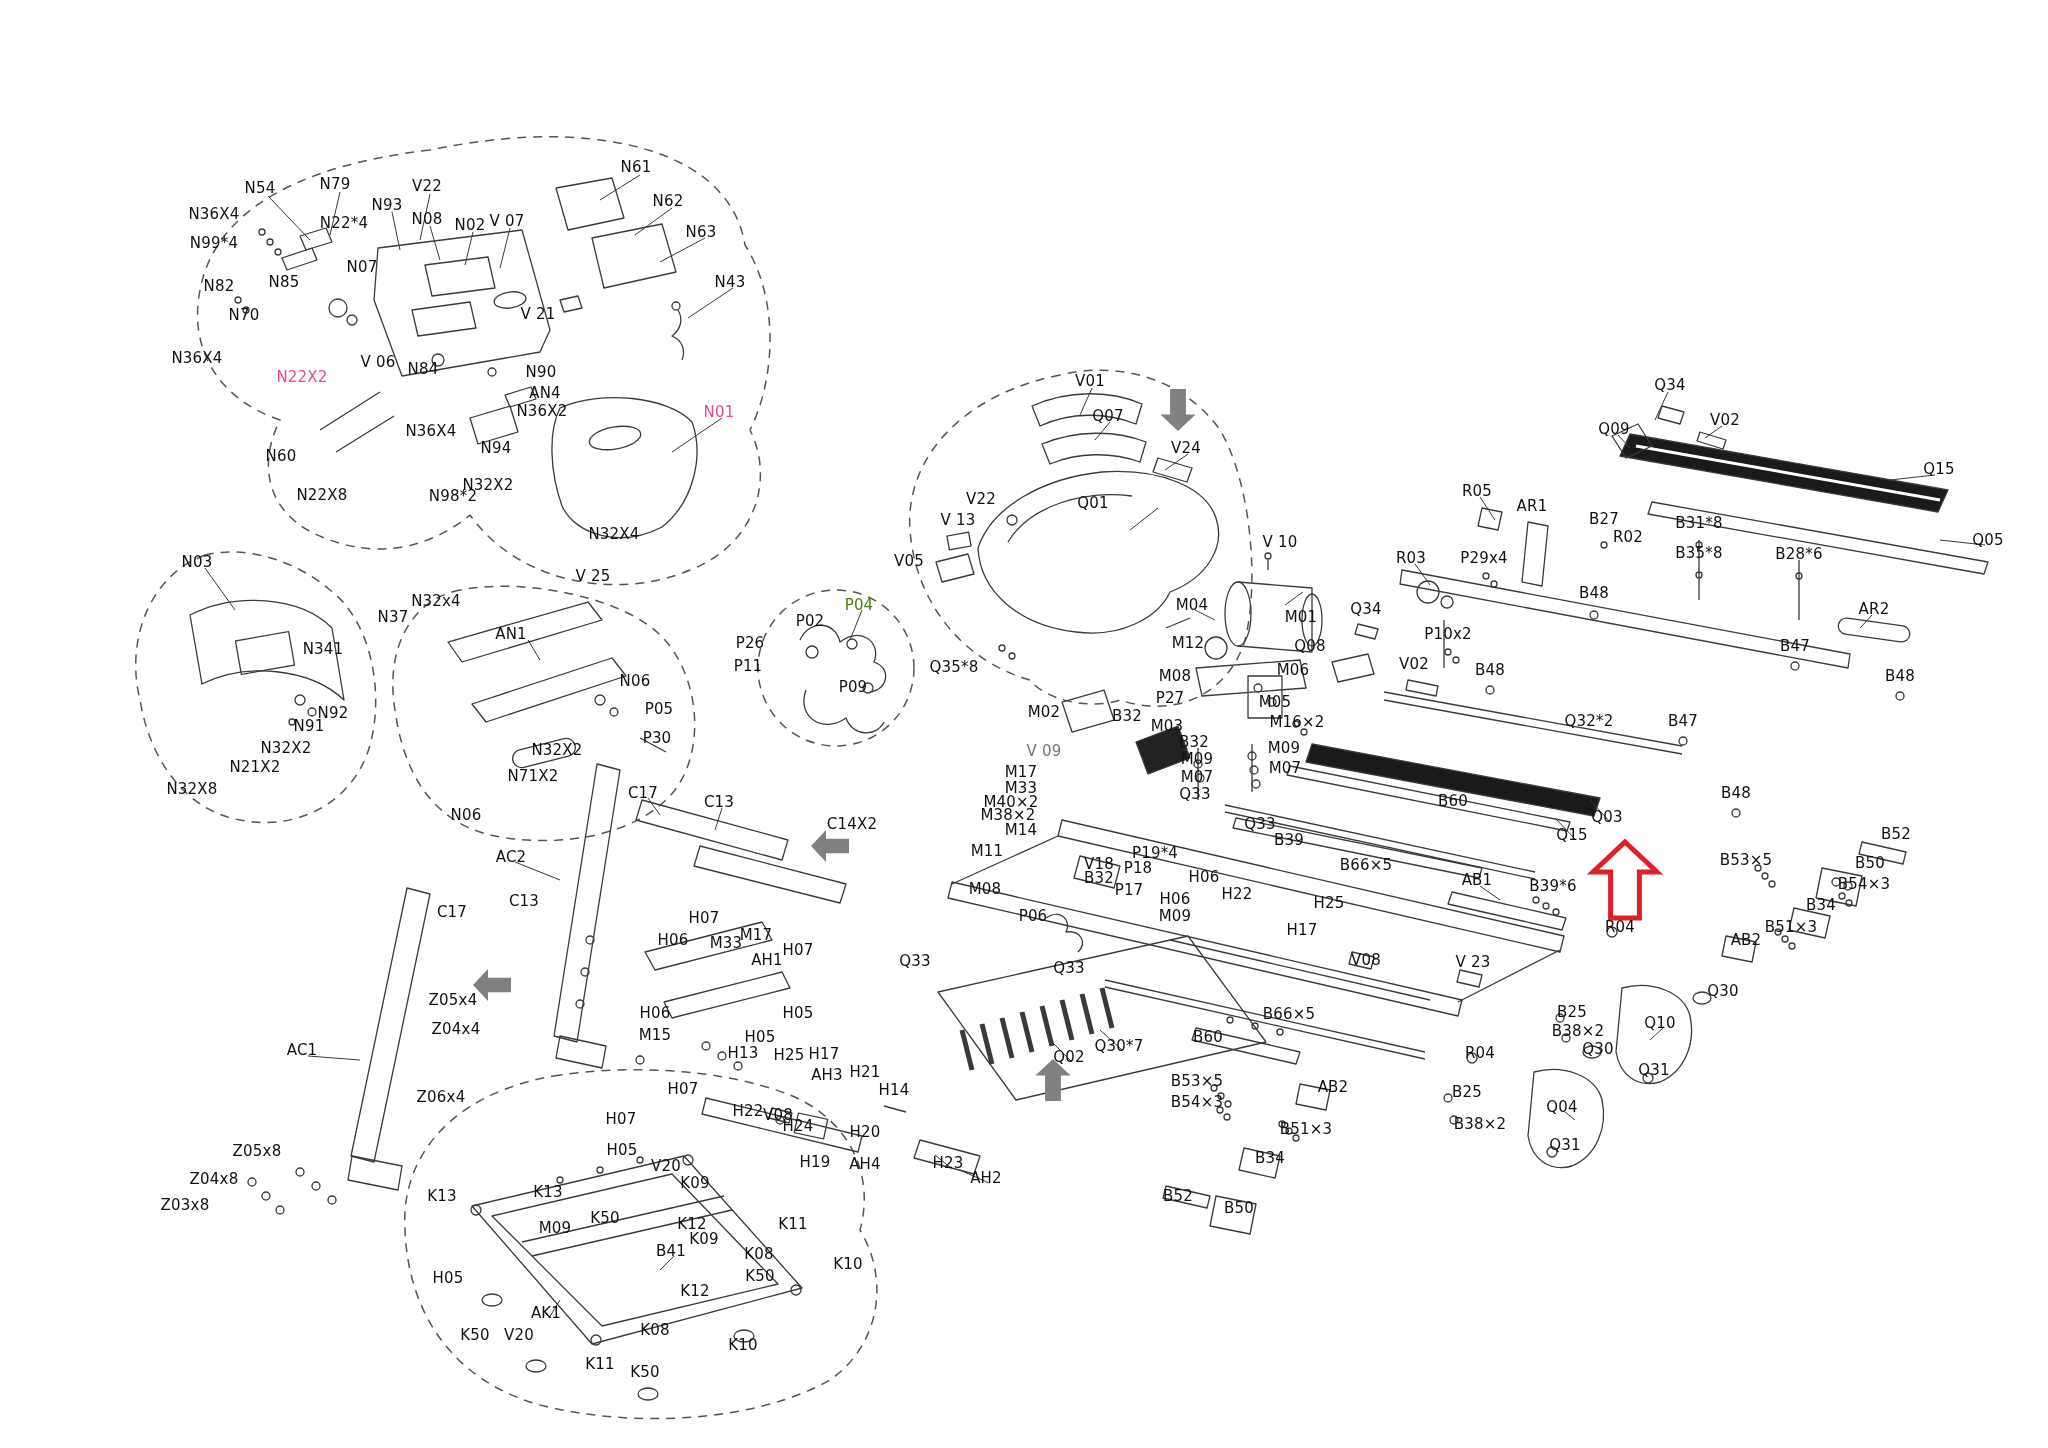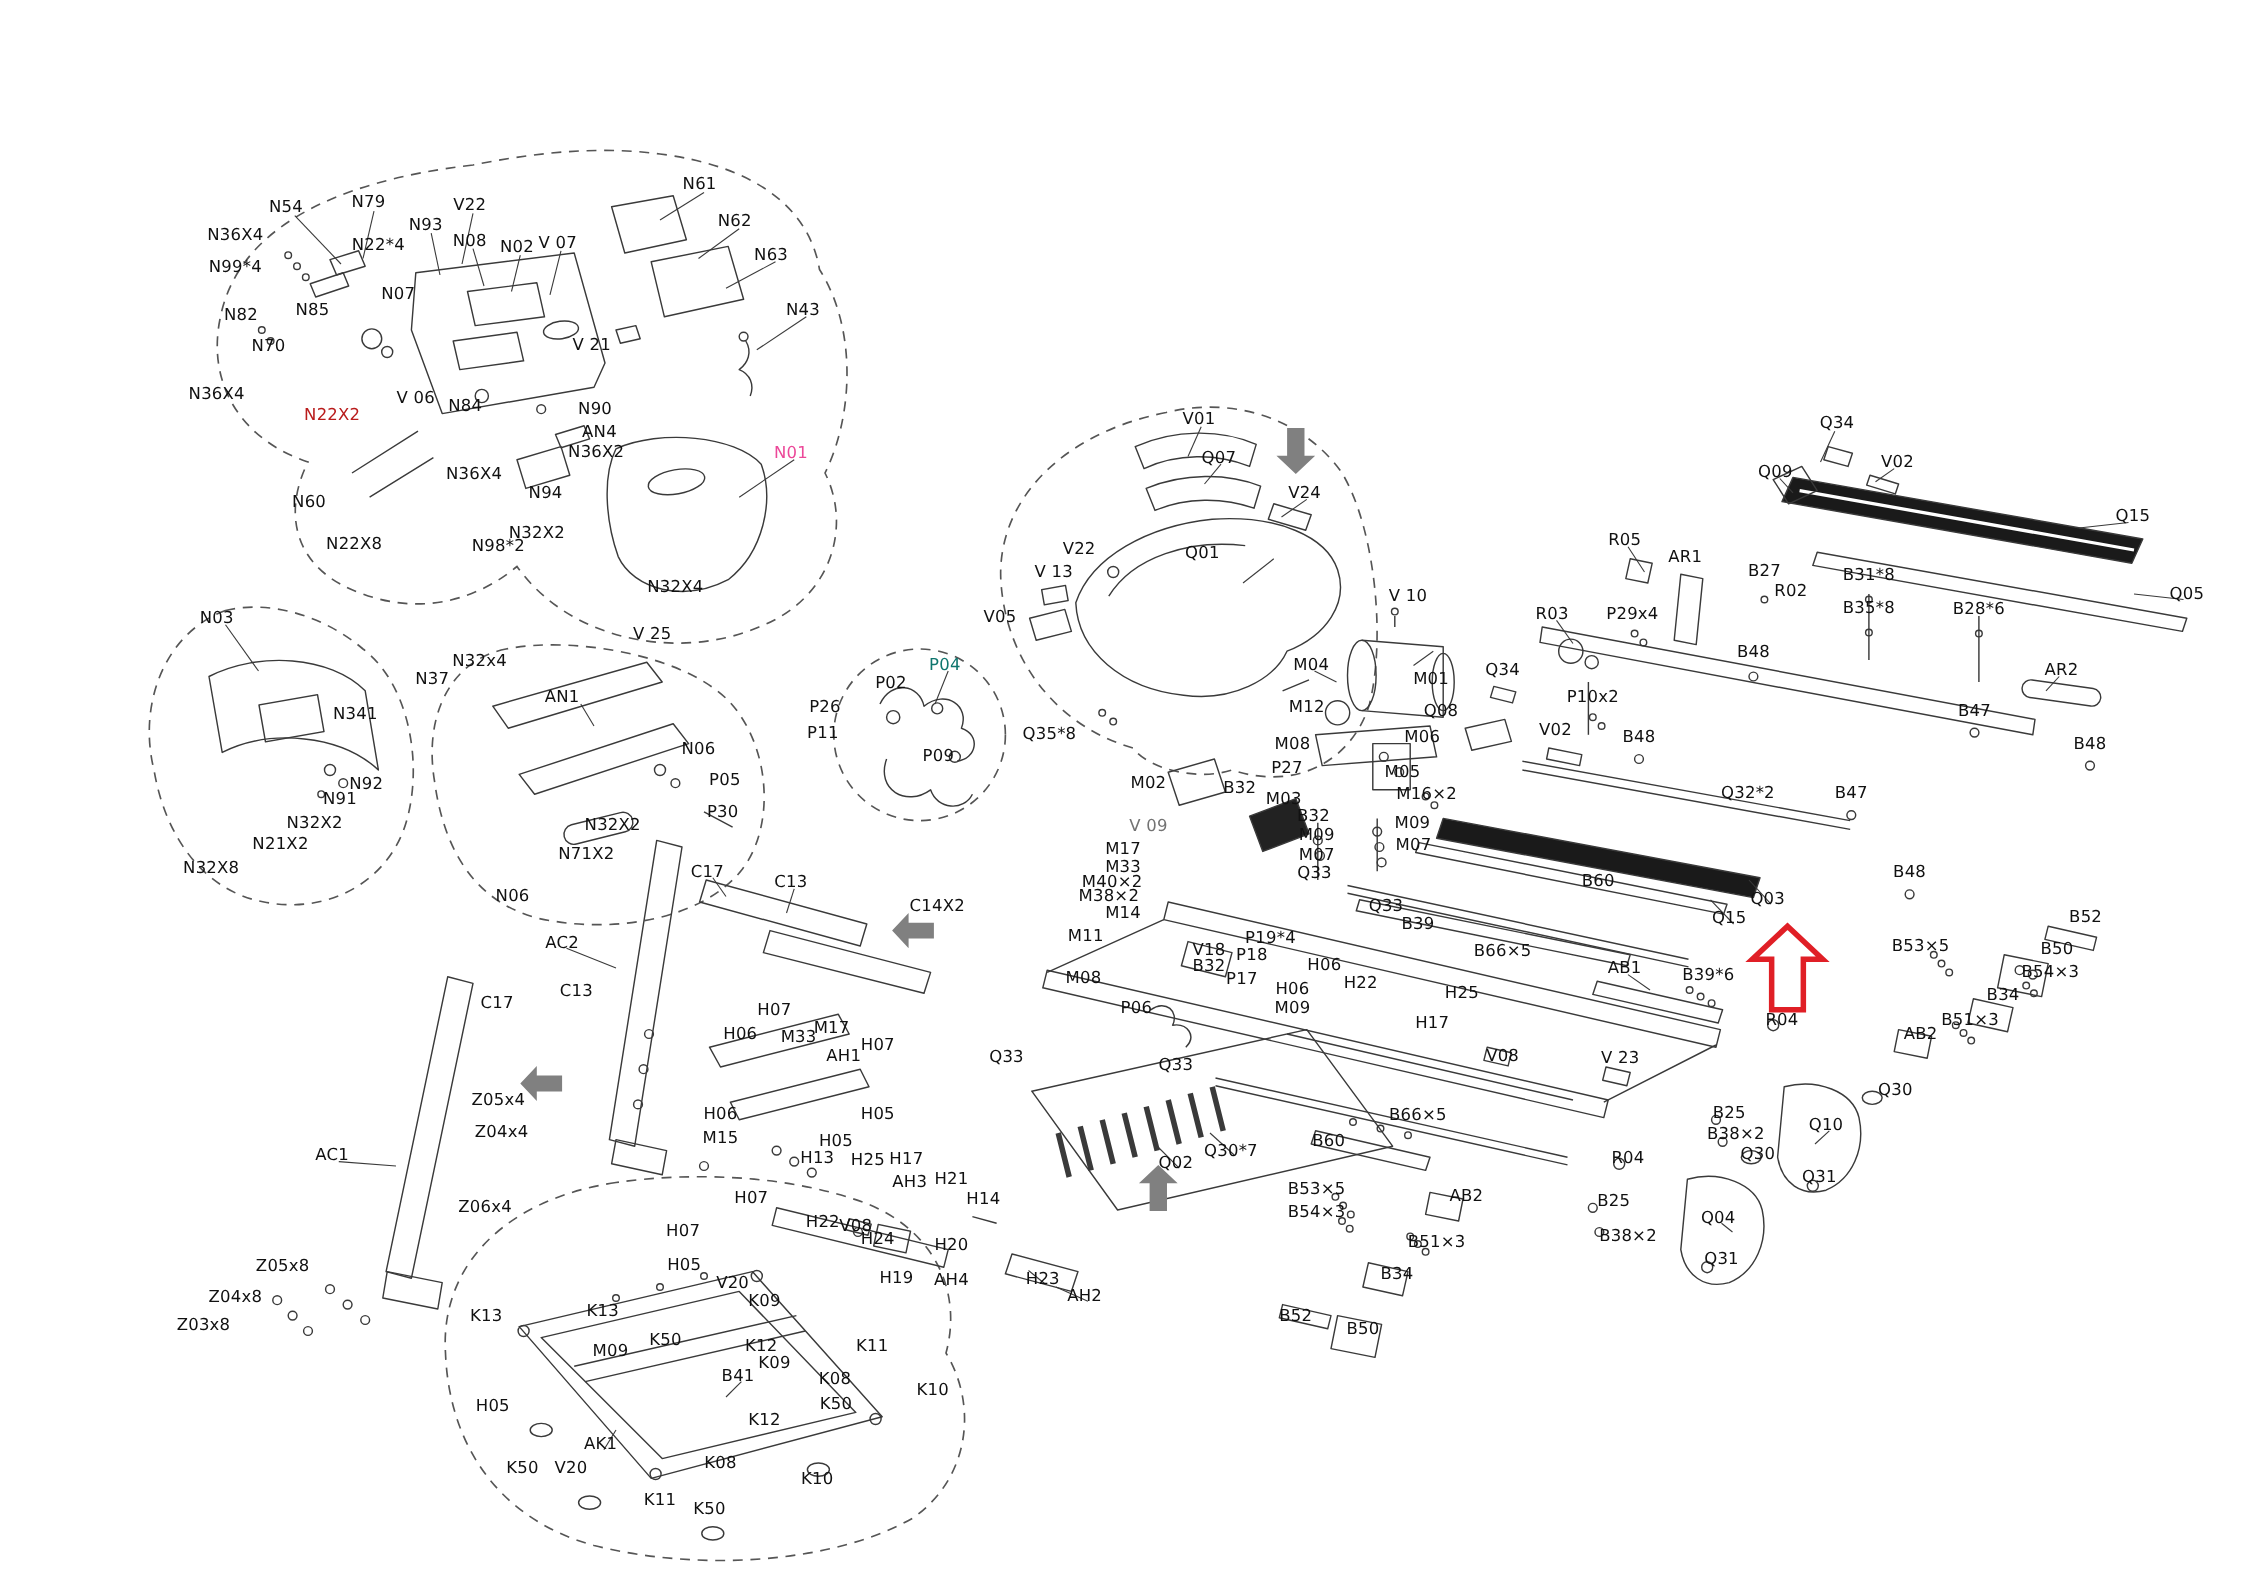--- a/index.html
+++ b/index.html
@@ -342,21 +342,21 @@
       <span class="part-label" style="left: 344px; top: 223px; color: rgb(17, 17, 17);">N22*4</span>
       <span class="part-label" style="left: 427px; top: 219px; color: rgb(17, 17, 17);">N08</span>
       <span class="part-label" style="left: 470px; top: 225px; color: rgb(17, 17, 17);">N02</span>
       <span class="part-label" style="left: 507px; top: 221px; color: rgb(17, 17, 17);">V 07</span>
       <span class="part-label" style="left: 214px; top: 243px; color: rgb(17, 17, 17);">N99*4</span>
       <span class="part-label" style="left: 362px; top: 267px; color: rgb(17, 17, 17);">N07</span>
       <span class="part-label" style="left: 219px; top: 286px; color: rgb(17, 17, 17);">N82</span>
       <span class="part-label" style="left: 284px; top: 282px; color: rgb(17, 17, 17);">N85</span>
       <span class="part-label" style="left: 244px; top: 315px; color: rgb(17, 17, 17);">N70</span>
       <span class="part-label" style="left: 197px; top: 358px; color: rgb(17, 17, 17);">N36X4</span>
-      <span class="part-label" style="left: 302px; top: 377px; color: #b91c1c;">N22X2</span>
+      <span class="part-label" style="left: 302px; top: 377px; color: #ec4899;">N22X2</span>
       <span class="part-label" style="left: 378px; top: 362px; color: rgb(17, 17, 17);">V 06</span>
       <span class="part-label" style="left: 423px; top: 369px; color: rgb(17, 17, 17);">N84</span>
       <span class="part-label" style="left: 541px; top: 372px; color: rgb(17, 17, 17);">N90</span>
       <span class="part-label" style="left: 545px; top: 393px; color: rgb(17, 17, 17);">AN4</span>
       <span class="part-label" style="left: 542px; top: 411px; color: rgb(17, 17, 17);">N36X2</span>
       <span class="part-label" style="left: 496px; top: 448px; color: rgb(17, 17, 17);">N94</span>
       <span class="part-label" style="left: 431px; top: 431px; color: rgb(17, 17, 17);">N36X4</span>
       <span class="part-label" style="left: 488px; top: 485px; color: rgb(17, 17, 17);">N32X2</span>
       <span class="part-label" style="left: 453px; top: 496px; color: rgb(17, 17, 17);">N98*2</span>
       <span class="part-label" style="left: 322px; top: 495px; color: rgb(17, 17, 17);">N22X8</span>
@@ -378,21 +378,21 @@
       <span class="part-label" style="left: 192px; top: 789px; color: rgb(17, 17, 17);">N32X8</span>
       <span class="part-label" style="left: 393px; top: 617px; color: rgb(17, 17, 17);">N37</span>
       <span class="part-label" style="left: 436px; top: 601px; color: rgb(17, 17, 17);">N32x4</span>
       <span class="part-label" style="left: 511px; top: 634px; color: rgb(17, 17, 17);">AN1</span>
       <span class="part-label" style="left: 635px; top: 681px; color: rgb(17, 17, 17);">N06</span>
       <span class="part-label" style="left: 659px; top: 709px; color: rgb(17, 17, 17);">P05</span>
       <span class="part-label" style="left: 657px; top: 738px; color: rgb(17, 17, 17);">P30</span>
       <span class="part-label" style="left: 557px; top: 750px; color: rgb(17, 17, 17);">N32X2</span>
       <span class="part-label" style="left: 533px; top: 776px; color: rgb(17, 17, 17);">N71X2</span>
       <span class="part-label" style="left: 466px; top: 815px; color: rgb(17, 17, 17);">N06</span>
-      <span class="part-label" style="left: 859px; top: 605px; color: #0f766e;">P04</span>
+      <span class="part-label" style="left: 859px; top: 605px; color: #4d7c0f;">P04</span>
       <span class="part-label" style="left: 810px; top: 621px; color: rgb(17, 17, 17);">P02</span>
       <span class="part-label" style="left: 750px; top: 643px; color: rgb(17, 17, 17);">P26</span>
       <span class="part-label" style="left: 748px; top: 666px; color: rgb(17, 17, 17);">P11</span>
       <span class="part-label" style="left: 853px; top: 687px; color: rgb(17, 17, 17);">P09</span>
       <span class="part-label" style="left: 643px; top: 793px; color: rgb(17, 17, 17);">C17</span>
       <span class="part-label" style="left: 719px; top: 802px; color: rgb(17, 17, 17);">C13</span>
       <span class="part-label" style="left: 852px; top: 824px; color: rgb(17, 17, 17);">C14X2</span>
       <span class="part-label" style="left: 511px; top: 857px; color: rgb(17, 17, 17);">AC2</span>
       <span class="part-label" style="left: 452px; top: 912px; color: rgb(17, 17, 17);">C17</span>
       <span class="part-label" style="left: 524px; top: 901px; color: rgb(17, 17, 17);">C13</span>

